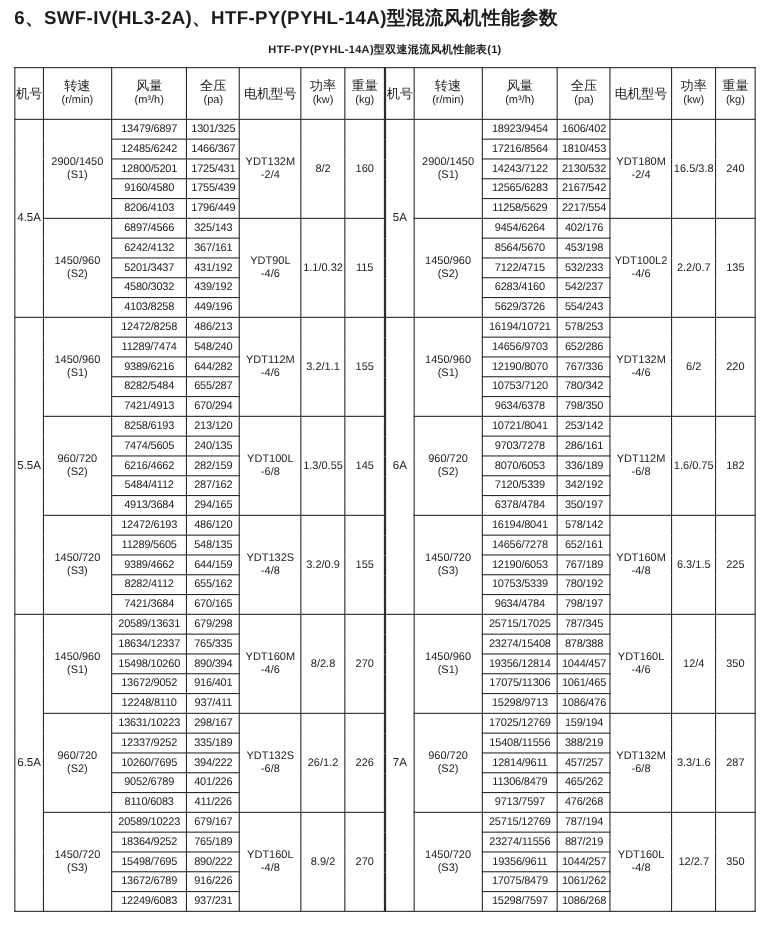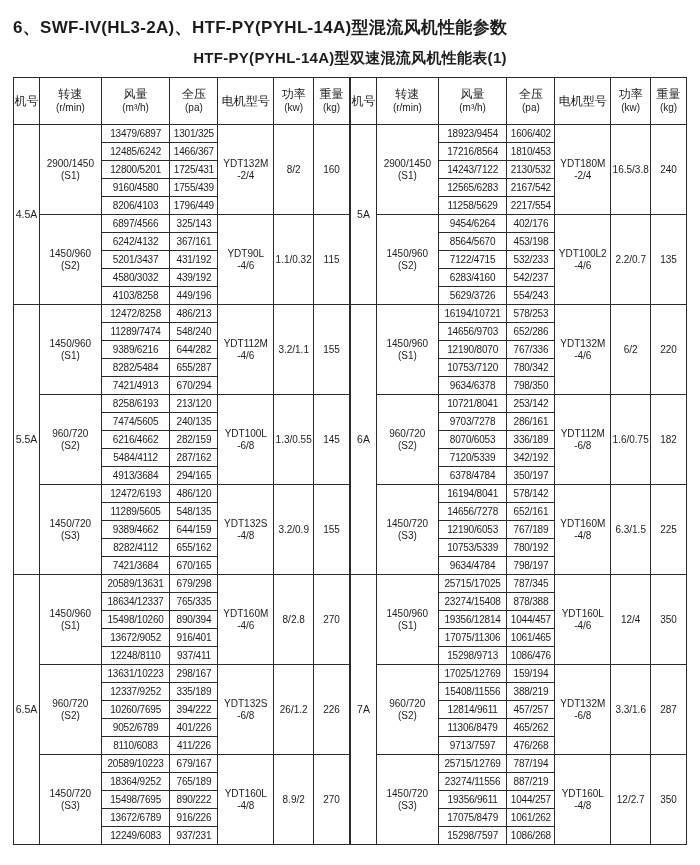--- a/index.html
+++ b/index.html
@@ -1,27 +1,27 @@
 <!DOCTYPE html>
 <html><head>
 <meta charset="utf-8">
 <style>
   html,body{margin:0;padding:0;background:#ffffff;}
   body{
     width:700px;height:865px;overflow:hidden;
     font-family:"Liberation Sans","DejaVu Sans",sans-serif;
     color:#1c1c1c;
   }
-  .page{padding:12px 13px 0 13px;}
+  .page{padding:1px 13px 0 13px;}
   .doc-title{
     font-size:17px;font-weight:bold;margin:4px 0 10px 0;
     letter-spacing:0.3px;white-space:nowrap;
   }
   .table-title{
-    font-size:15px;font-weight:bold;text-align:center;margin:0 0 9px 0;
+    font-size:10px;font-weight:bold;text-align:center;margin:0 0 9px 0;
     letter-spacing:0.3px;
   }
   .tables{display:flex;align-items:flex-start;}
   table{
     border-collapse:collapse;table-layout:fixed;
     border:1.5px solid #222;
   }
   th,td{
     border:1px solid #2b2b2b;
     text-align:center;vertical-align:middle;

